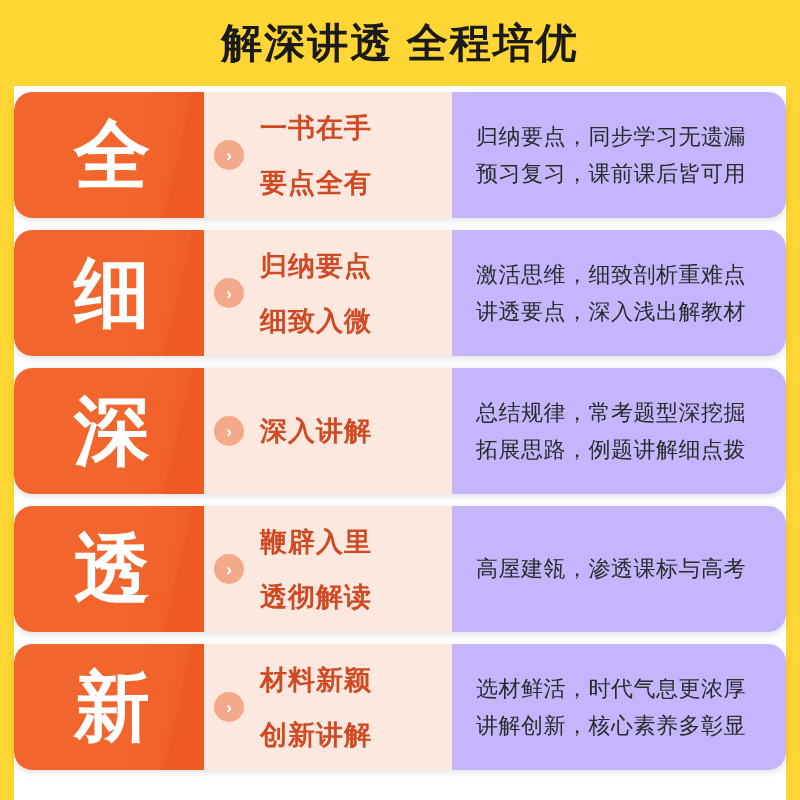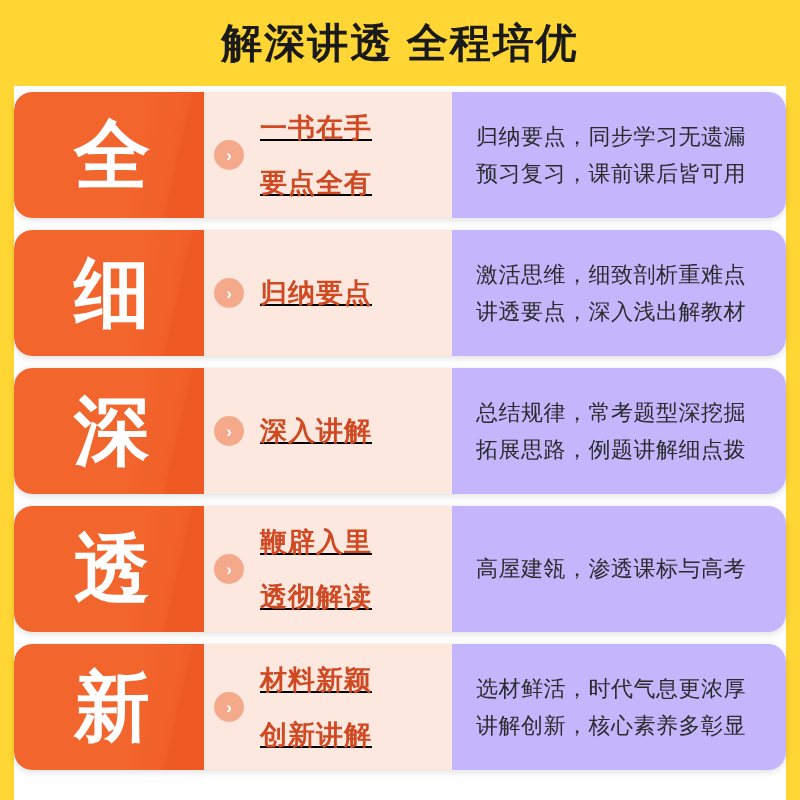--- a/index.html
+++ b/index.html
@@ -129,21 +129,20 @@
     justify-content: center;
     color: #ffffff;
     font-size: 17px;
     line-height: 1;
     font-weight: bold;
   }
   .mid-lines {
     display: flex;
     flex-direction: column;
     gap: 19px;
-    text-decoration: underline;
   }
   .mid-line {
     font-size: 27px;
     font-weight: bold;
     color: #cf4a22;
     letter-spacing: 1px;
     white-space: nowrap;
   }
   
   .desc-block {
@@ -196,20 +195,21 @@
     </div>
 
     <div class="card">
       <div class="char-block">
         <span class="big-char">细</span>
       </div>
       <div class="mid-block">
         <span class="chevron">›</span>
         <div class="mid-lines">
           <div class="mid-line">归纳要点</div>
+          <div class="mid-line">细致入微</div>
         </div>
       </div>
       <div class="desc-block">
         <div class="desc-line">激活思维，细致剖析重难点</div>
         <div class="desc-line">讲透要点，深入浅出解教材</div>
       </div>
     </div>
 
     <div class="card">
       <div class="char-block">

